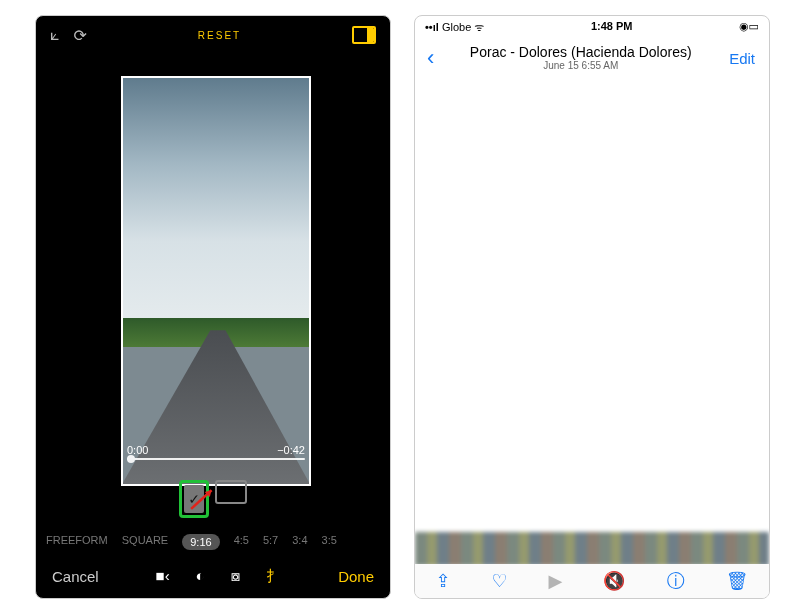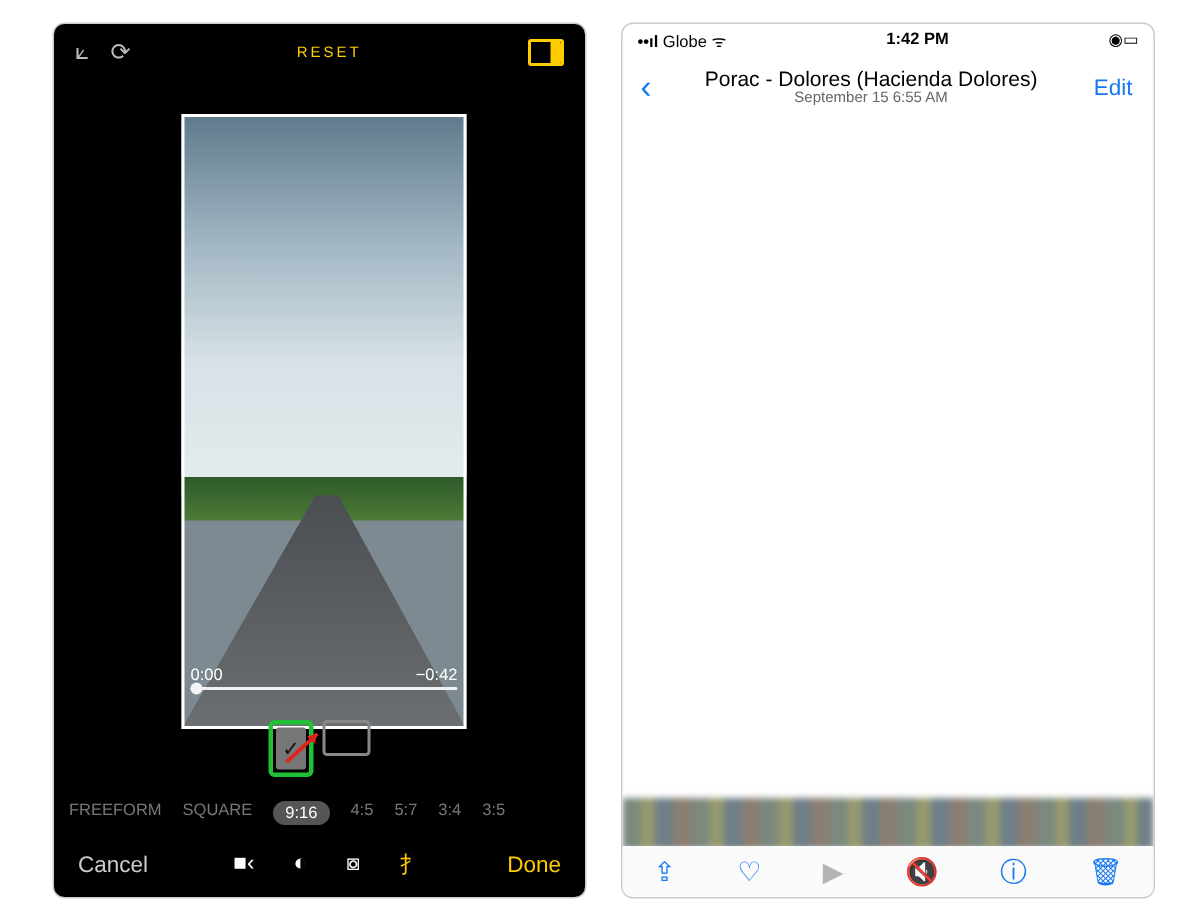--- a/index.html
+++ b/index.html
@@ -128,29 +128,29 @@
       </div>
       <span class="done">Done</span>
     </div>
   </div>
 
   <div class="bezel right">
     <div class="status">
       <span>
         <b>••ıl</b>&nbsp;<span>Globe</span>&nbsp;<span>ᯤ</span>
       </span>
-      <span style="font-weight:600">1:42 PM</span>
+      <span style="font-weight:600">1:48 PM</span>
       <span>◉▭</span>
     </div>
 
     <div class="nav">
       <span class="back">‹</span>
       <div class="title">
         <div class="t1">Porac - Dolores (Hacienda Dolores)</div>
-        <div class="t2">September 15  6:55 AM</div>
+        <div class="t2">June 15  6:55 AM</div>
       </div>
       <span class="edit">Edit</span>
     </div>
 
 
     <div class="thumbs"></div>
 
     <div class="r-bottom">
       <span>⇪</span>
       <span>♡</span>

